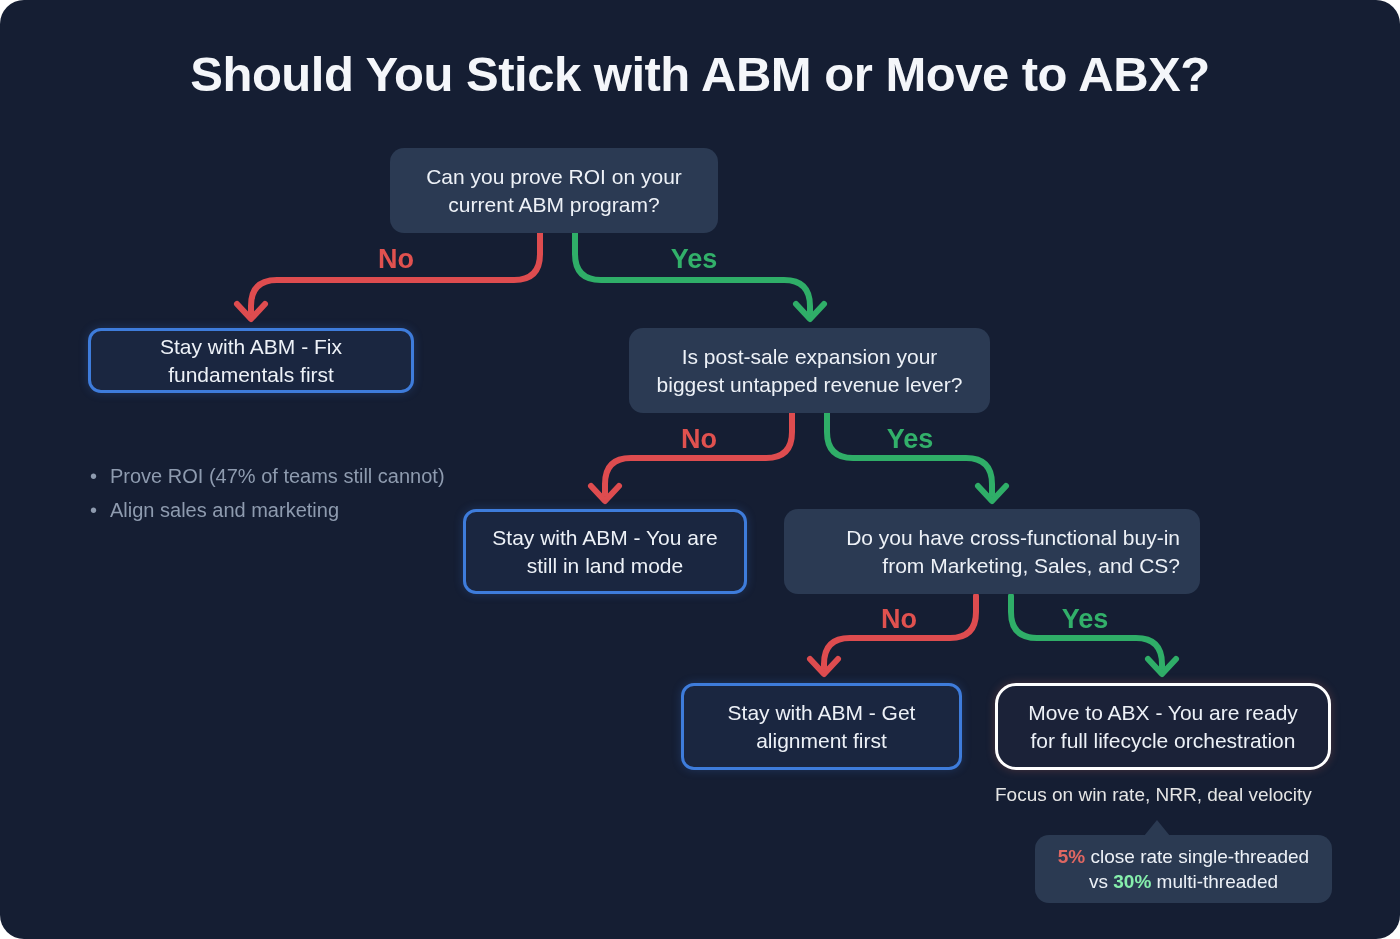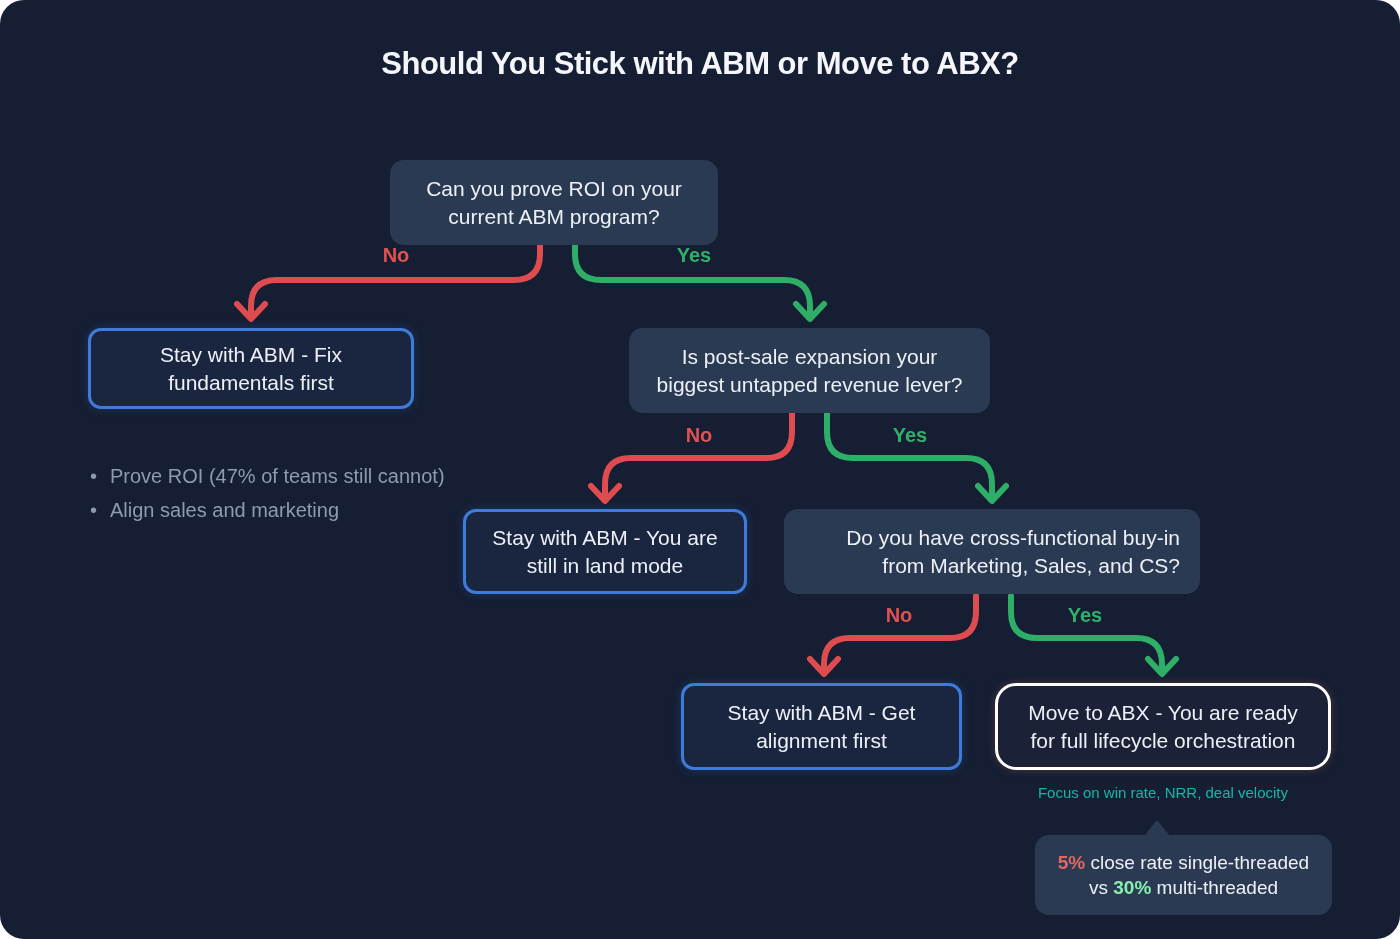--- a/index.html
+++ b/index.html
@@ -11,21 +11,21 @@
   .canvas {
     position: relative;
     width: 1400px; height: 939px;
     background: #151E33;
     border-radius: 24px;
     overflow: hidden;
   }
   .title {
     position: absolute; left: 0; top: 46px; width: 1400px;
     text-align: center;
-    color: #F4F6FA; font-size: 31px; font-weight: 700;
+    color: #F4F6FA; font-size: 49px; font-weight: 700;
     letter-spacing: -0.5px;
   }
   svg.edges { position: absolute; left: 0; top: 0; pointer-events: none; }
   .edge-no   { stroke: #DE4C4F; stroke-width: 6; fill: none; stroke-linecap: round; stroke-linejoin: round; }
   .edge-yes  { stroke: #2FAE68; stroke-width: 6; fill: none; stroke-linecap: round; stroke-linejoin: round; }
   .node {
     position: absolute;
     display: flex; align-items: center; justify-content: center;
     text-align: center;
     border-radius: 14px;
@@ -40,46 +40,46 @@
     box-shadow: 0 0 10px rgba(62,124,219,0.25);
   }
   .node-move {
     background: #1B2238;
     border: 3px solid #ffffff;
     border-radius: 21px;
     box-shadow: 0 0 10px rgba(229,115,92,0.25);
   }
   .edge-label {
     position: absolute; transform: translateX(-50%);
-    font-size: 20px; font-weight: 700;
+    font-size: 27px; font-weight: 700;
   }
   .edge-label.no  { color: #E0514F; }
   .edge-label.yes { color: #32B06A; }
   .checklist {
     position: absolute; left: 88px; top: 429px; width: 380px;
     list-style: none;
     margin-top: 31px;
   }
   .checklist li {
     position: relative;
     color: #8E9BAF; font-size: 20px; line-height: 33.5px;
     padding-left: 22px;
   }
   .checklist li::before {
     content: "•";
     position: absolute; left: 2px;
     color: #8E9BAF;
   }
   .footnote {
     position: absolute; left: 995px; top: 784px; width: 336px;
-    text-align: center;
-    color: #14b8a6; font-size: 15px;
+    text-align: left;
+    color: #e5e5e5; font-size: 19px;
   }
   .tooltip {
-    position: absolute; left: 1035px; top: 835px; width: 297px; height: 80px;
+    position: absolute; left: 1035px; top: 835px; width: 297px; height: 68px;
     background: #2B3A52; border-radius: 14px;
     display: flex; flex-direction: column; align-items: center; justify-content: center;
     color: #EDF1F7; font-size: 19px; line-height: 25px;
     text-align: center;
   }
   .tooltip::before {
     content: "";
     position: absolute; top: -15px; left: 109px;
     width: 0; height: 0;
     border-left: 13px solid transparent;
@@ -107,26 +107,26 @@
     <polyline class="edge-no" points="591,486 605,501 619,486"></polyline>
     <path class="edge-yes" d="M827,412 V432 Q827,458 853,458 H966 Q992,458 992,484 V494"></path>
     <polyline class="edge-yes" points="978,486 992,501 1006,486"></polyline>
 
     <path class="edge-no" d="M976,596 V612 Q976,638 950,638 H850 Q824,638 824,664 V667"></path>
     <polyline class="edge-no" points="810,659 824,674 838,659"></polyline>
     <path class="edge-yes" d="M1011,596 V612 Q1011,638 1037,638 H1136 Q1162,638 1162,664 V667"></path>
     <polyline class="edge-yes" points="1148,659 1162,674 1176,659"></polyline>
   </svg>
 
-  <div class="node node-question" style="left:390px; top:160px; width:328px; height:85px;">Can you prove ROI on your current ABM program?</div>
+  <div class="node node-question" style="left:390px; top:148px; width:328px; height:85px;">Can you prove ROI on your current ABM program?</div>
 
   <div class="edge-label no" style="left:396px; top:244px;">No</div>
   <div class="edge-label yes" style="left:694px; top:244px;">Yes</div>
 
-  <div class="node node-stay" style="left:88px; top:328px; width:326px; height:81px;">Stay with ABM - Fix fundamentals first</div>
+  <div class="node node-stay" style="left:88px; top:328px; width:326px; height:65px;">Stay with ABM - Fix fundamentals first</div>
 
   <ul class="checklist">
     <li>Prove ROI (47% of teams still cannot)</li>
     <li>Align sales and marketing</li>
   </ul>
 
   <div class="node node-question" style="left:629px; top:328px; width:361px; height:85px;">Is post-sale expansion your biggest untapped revenue lever?</div>
 
   <div class="edge-label no" style="left:699px; top:424px;">No</div>
   <div class="edge-label yes" style="left:910px; top:424px;">Yes</div>

